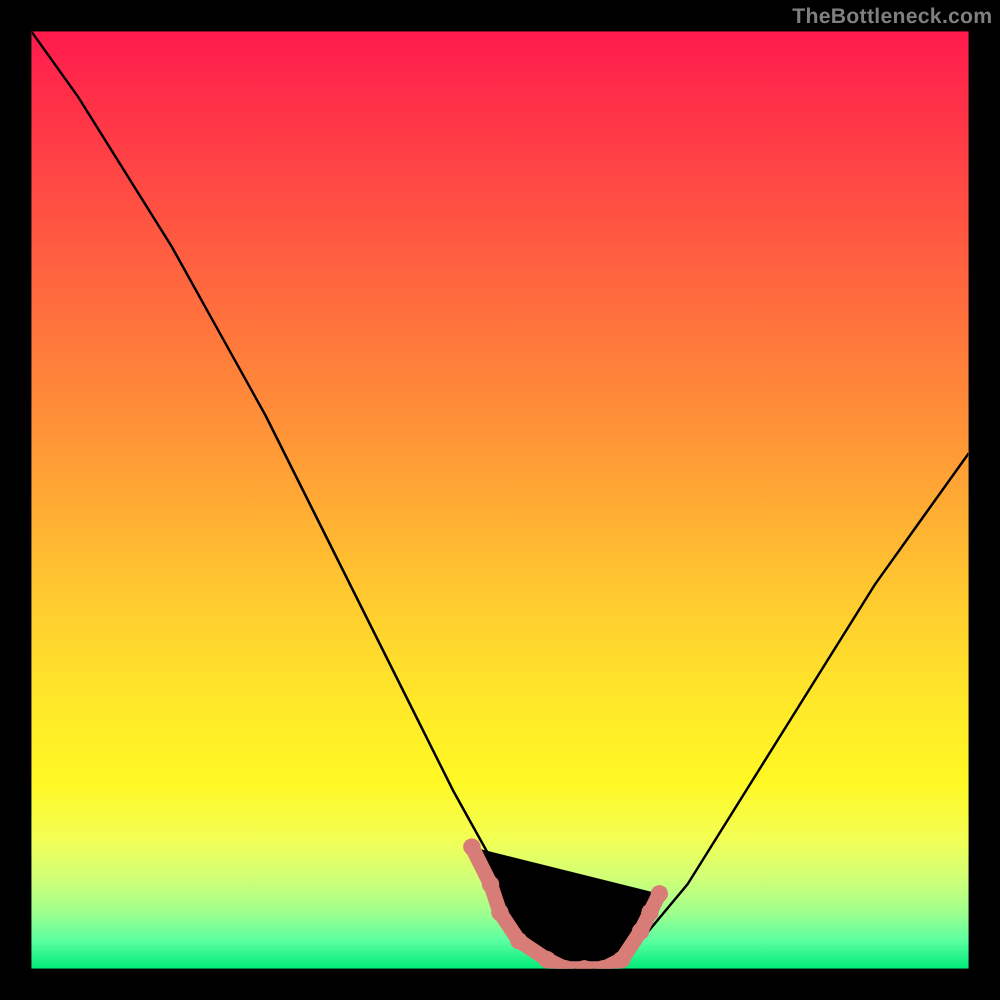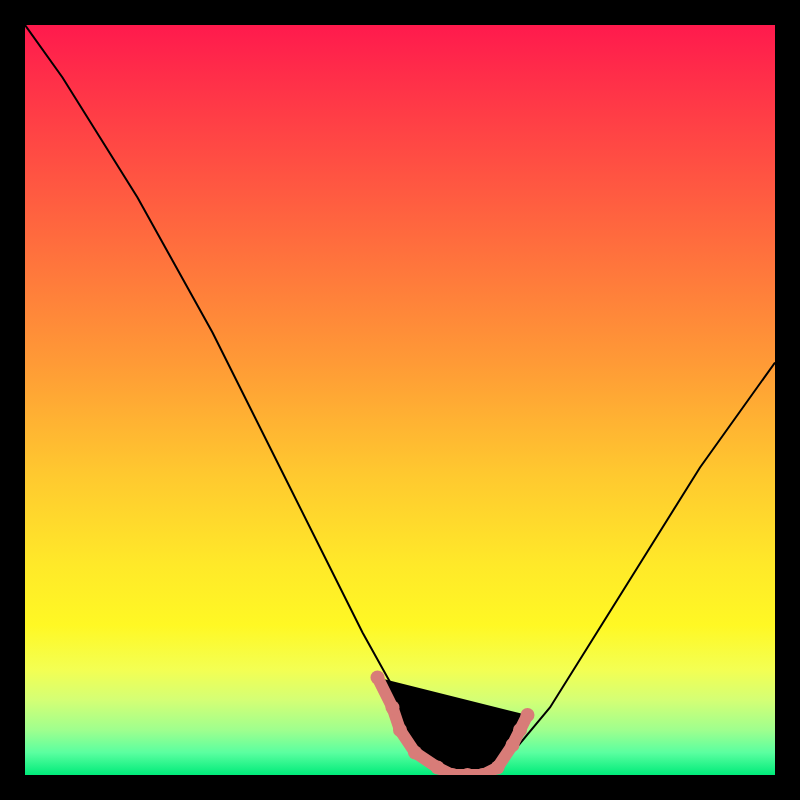--- a/index.html
+++ b/index.html
@@ -78,20 +78,21 @@
   .marker-line {
     stroke: #d87c78;
     stroke-width: 12;
     stroke-linecap: round;
   }
 </style>
 </head>
 <body>
 
 <div class="stage">
+  <div class="watermark">TheBottleneck.com</div>
 
   <div class="plot">
     <div class="gradient"></div>
     <svg class="curve" viewBox="0 0 750 750" preserveAspectRatio="none">
       <path id="curve-path" class="black-curve" d="M0.0 0.0 L37.5 52.5 L75.0 112.5 L112.5 172.5 L150.0 240.0 L187.5 307.5 L225.0 382.5 L262.5 457.5 L300.0 532.5 L337.5 607.5 L375.0 675.0 L412.5 727.5 L435.0 750.0 L450.0 750.0 L487.5 727.5 L525.0 682.5 L562.5 622.5 L600.0 562.5 L637.5 502.5 L675.0 442.5 L712.5 390.0 L750.0 337.5"></path>
       <g id="markers">
           <path d="M352.5 652.5 L367.5 682.5 L375.0 705.0 L390.0 727.5 L412.5 742.5 L427.5 750.0 L442.5 750.0 L457.5 750.0 L472.5 742.5 L487.5 720.0 L495.0 705.0 L502.5 690.0" class="marker-line"></path>
           <circle cx="352.5" cy="652.5" r="7" class="marker"></circle>
           <circle cx="367.5" cy="682.5" r="7" class="marker"></circle>
           <circle cx="375.0" cy="705.0" r="7" class="marker"></circle>

